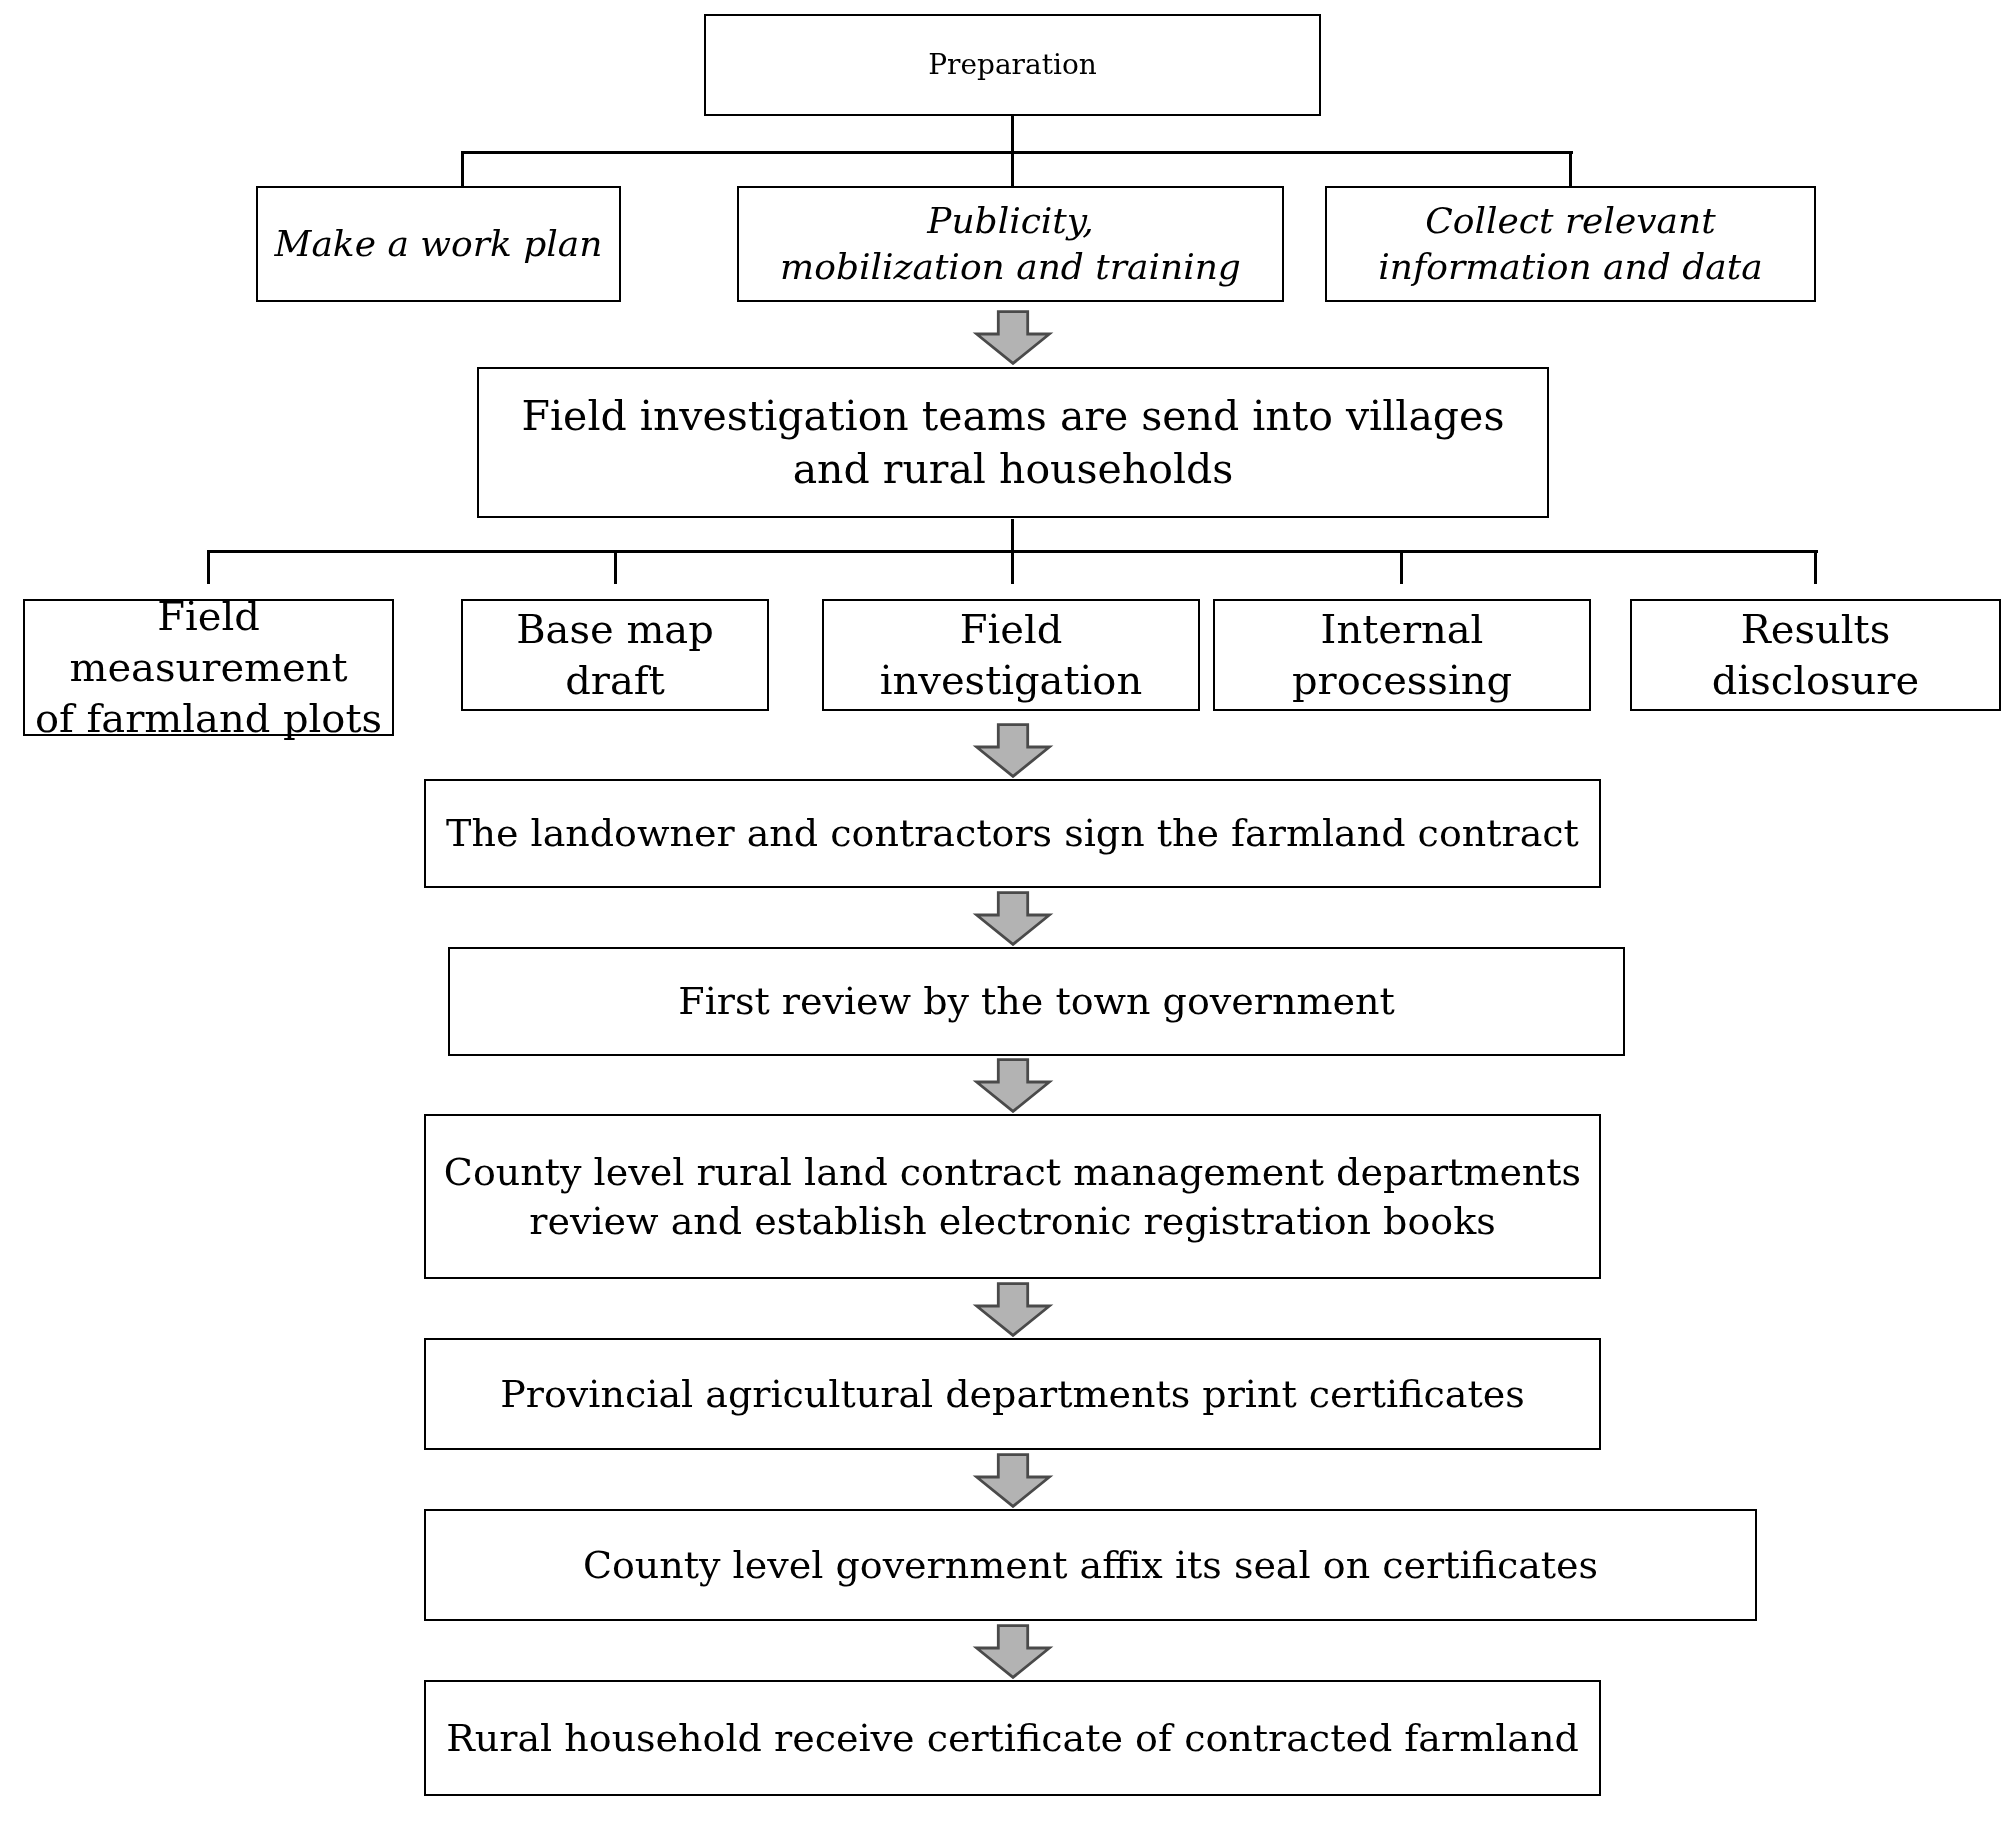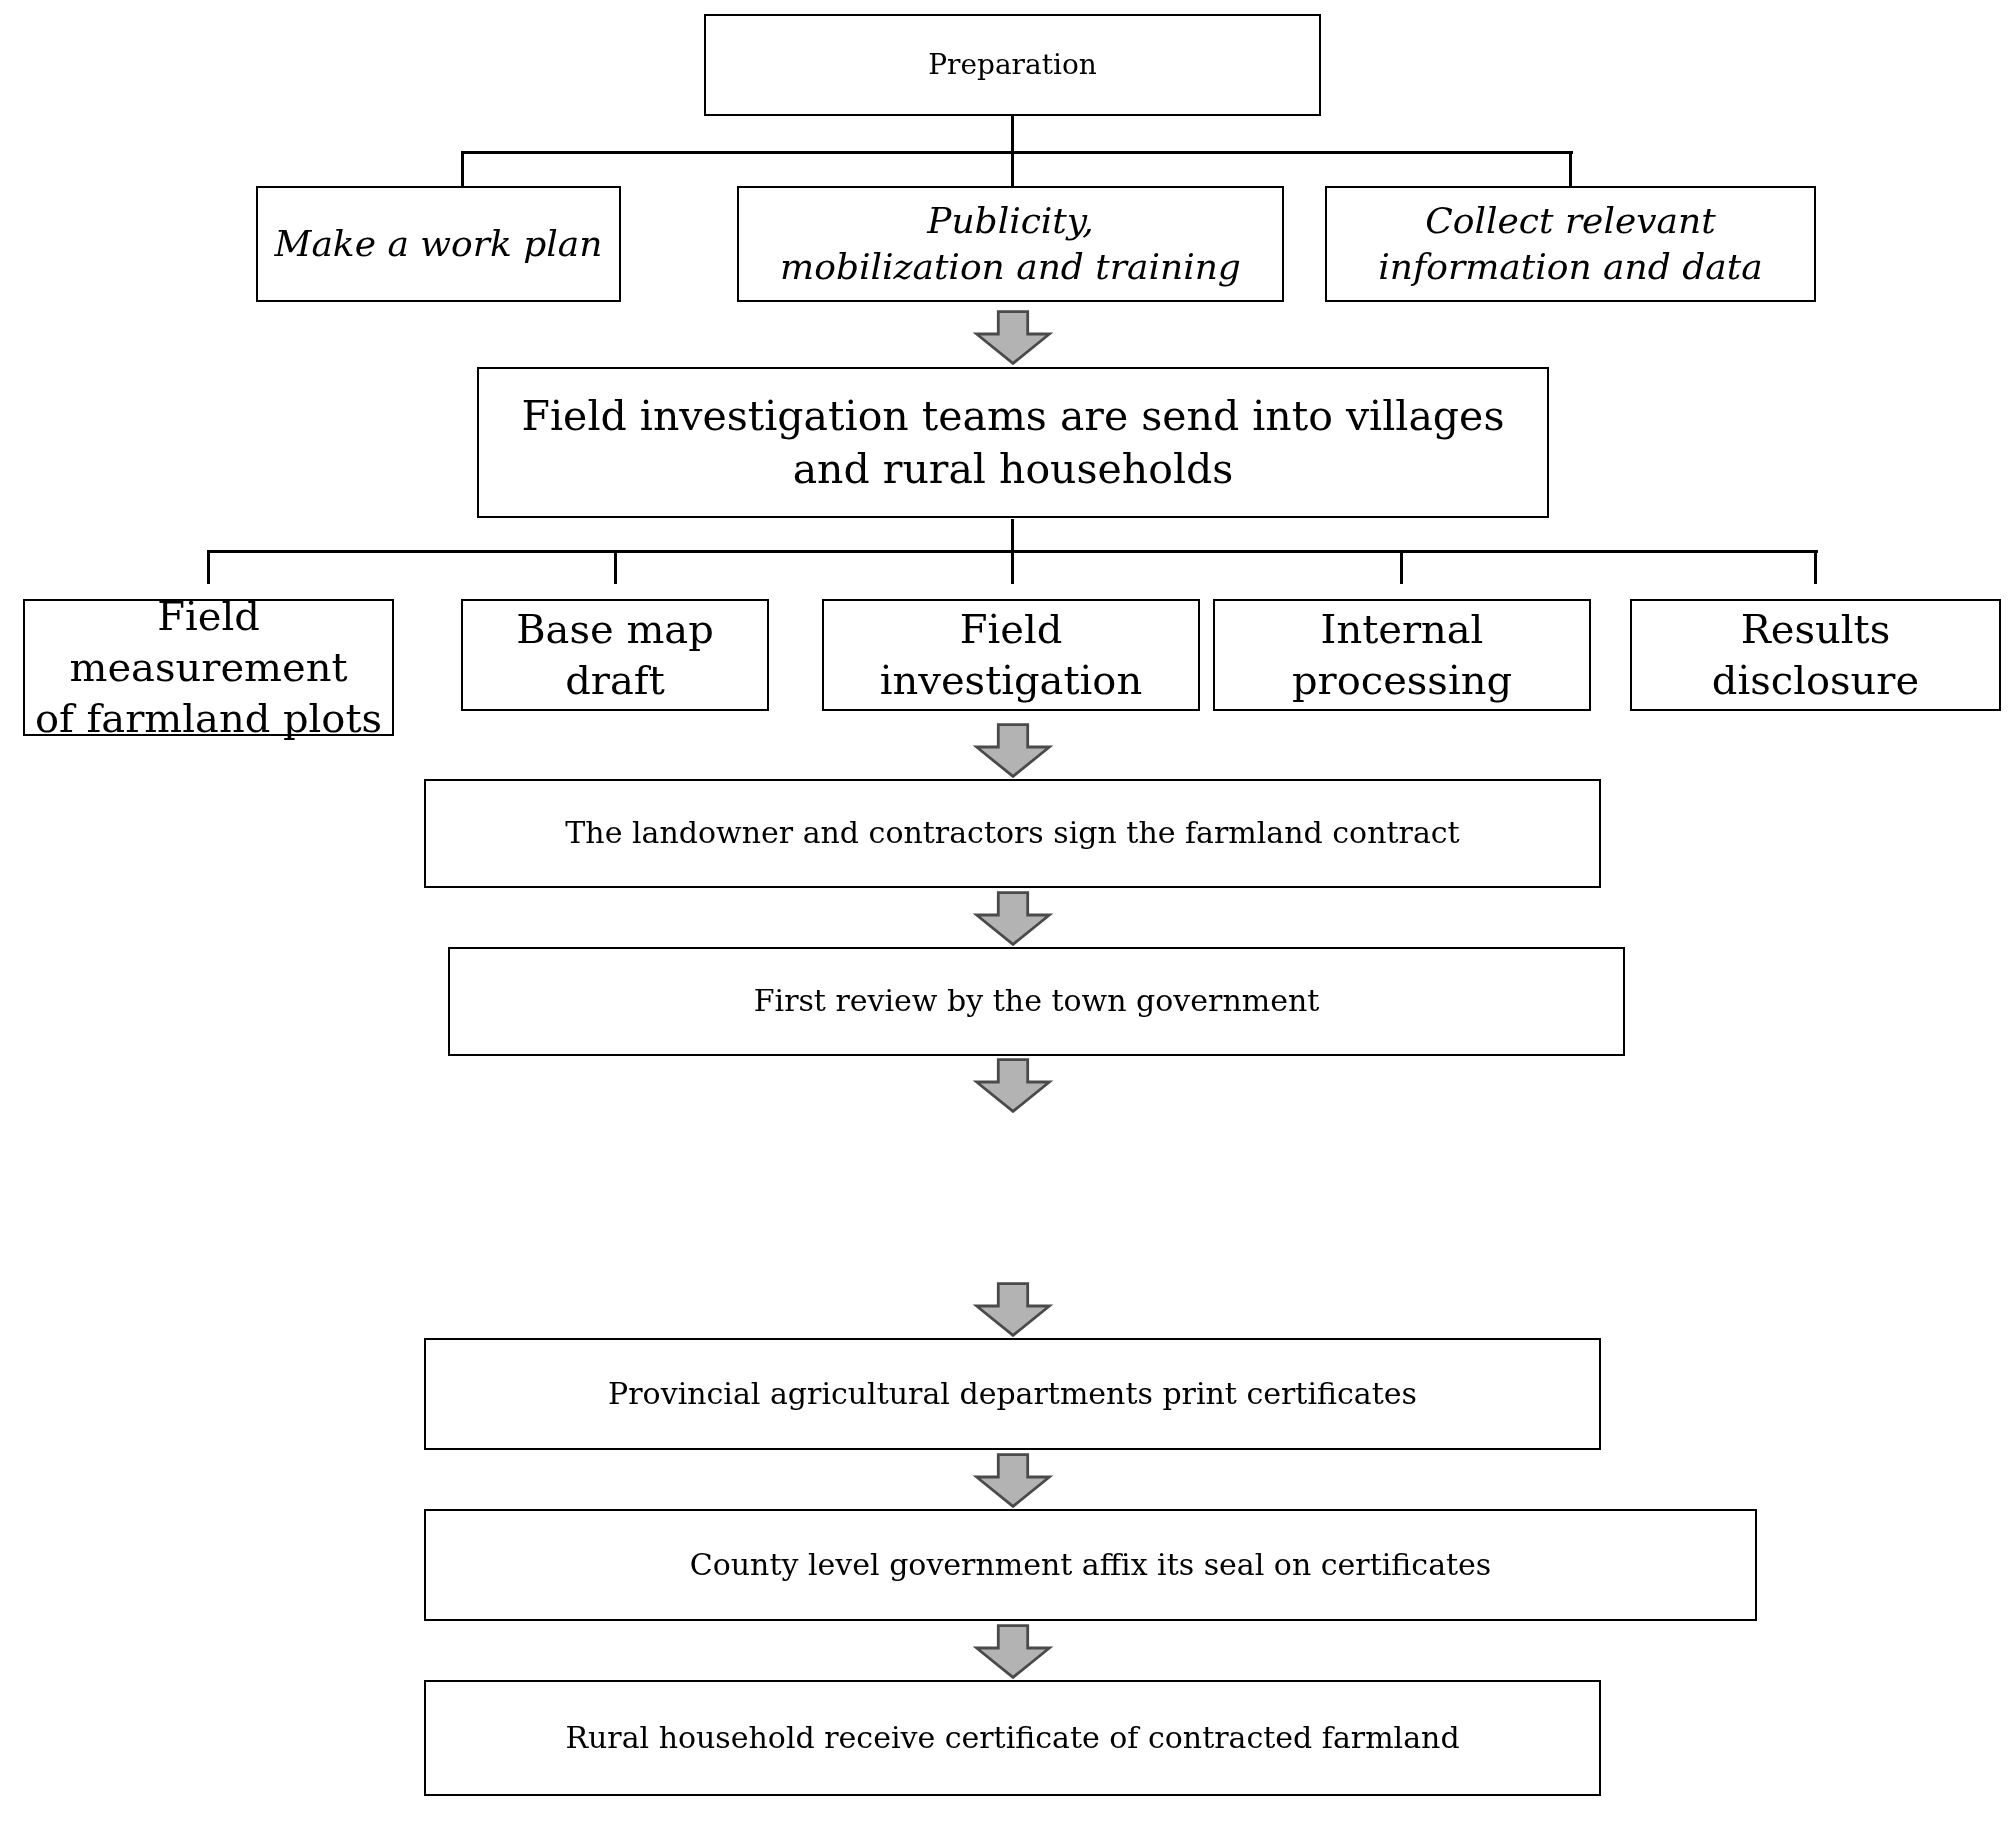--- a/index.html
+++ b/index.html
@@ -25,21 +25,21 @@
     align-items: center;
     justify-content: center;
     text-align: center;
     white-space: pre-line;
     line-height: 1.28;
     padding: 2.8px 9.8px;
   }
   .lvl1 { font-size: 28px; }
   .lvl2 { font-style: italic; font-size: 36px; }
   .lvl3 { font-size: 40px; margin-top: 17px; }
-  .main { font-size: 30px; }
+  .main { font-size: 38px; }
   .hline, .vline {
     position: absolute;
     background: #000000;
   }
   .arrow {
     position: absolute;
     width: 84px;
     height: 55px;
   }
   .arrow polygon {
@@ -99,20 +99,22 @@
   <svg class="arrow" style="left:971px; top:891px;" viewBox="0 0 120 78">
     <polygon points="39,2 81,2 81,34 112,34 60,76 8,34 39,34"></polygon>
   </svg>
 
   <div class="box main" style="left:448px; top:947px; width:1177px; height:109px;">First review by the town government</div>
 
   <svg class="arrow" style="left:971px; top:1058px;" viewBox="0 0 120 78">
     <polygon points="39,2 81,2 81,34 112,34 60,76 8,34 39,34"></polygon>
   </svg>
 
+  <div class="box main" style="left:424px; top:1114px; width:1177px; height:165px;">County level rural land contract management departments
+review and establish electronic registration books</div>
 
   <svg class="arrow" style="left:971px; top:1282px;" viewBox="0 0 120 78">
     <polygon points="39,2 81,2 81,34 112,34 60,76 8,34 39,34"></polygon>
   </svg>
 
   <div class="box main" style="left:424px; top:1338px; width:1177px; height:112px;">Provincial agricultural departments print certificates</div>
 
   <svg class="arrow" style="left:971px; top:1453px;" viewBox="0 0 120 78">
     <polygon points="39,2 81,2 81,34 112,34 60,76 8,34 39,34"></polygon>
   </svg>

